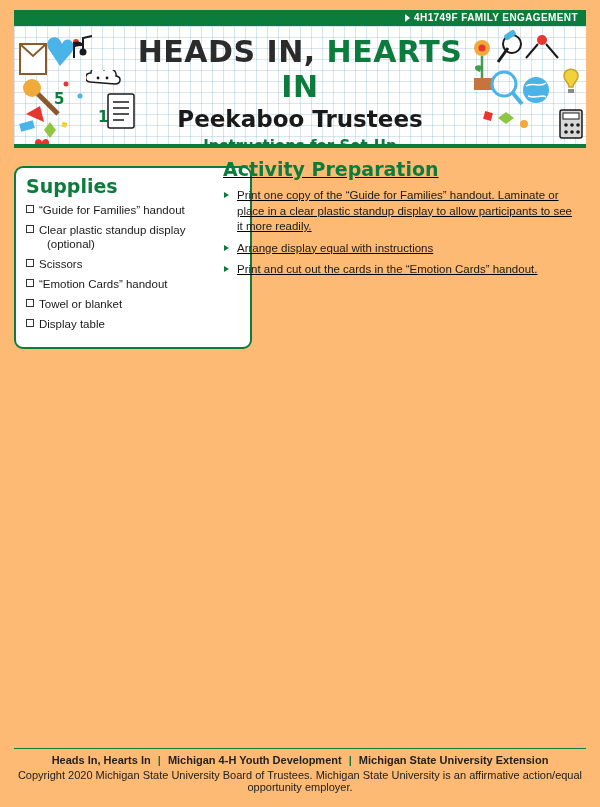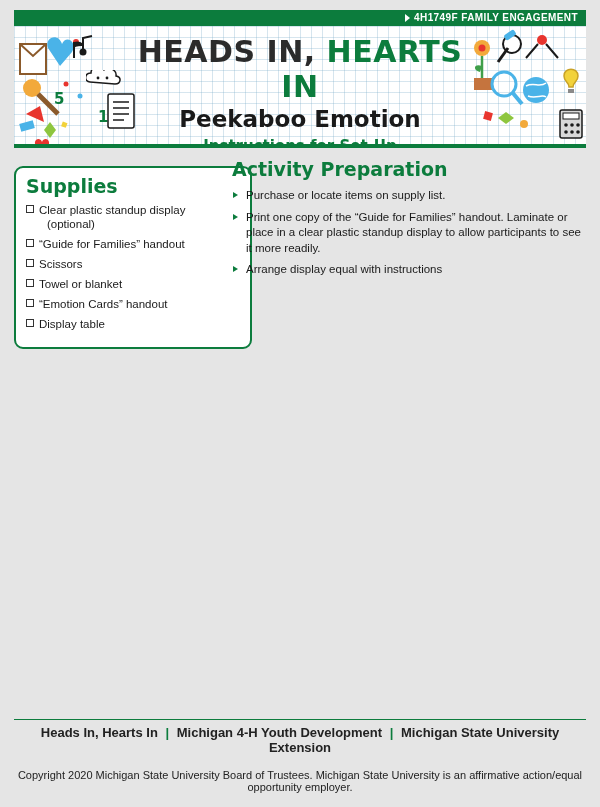--- a/index.html
+++ b/index.html
@@ -11,21 +11,21 @@
     height: 807px;
     background: #ffffff;
     font-family: "Liberation Sans", sans-serif;
     position: relative;
     overflow: hidden;
   }
   .page {
     position: relative;
     width: 600px;
     height: 807px;
-    background: #e5e5e5;
+    background: #fdba74;
   }
 
   
   .topbar {
     position: absolute;
     left: 14px;
     top: 10px;
     width: 572px;
     height: 16px;
     background: #0c7c3d;
@@ -146,23 +146,24 @@
     box-sizing: border-box;
   }
   .supply-sub {
     display: block;
     padding-left: 8px;
   }
 
   
   .prep {
     position: absolute;
-    left: 232px;
+    left: 223px;
     top: 158px;
     width: 352px;
+    text-decoration: underline;
   }
   .prep-title {
     color: #0c7c3d;
     font-size: 19px;
     font-weight: bold;
     font-family: "DejaVu Sans", sans-serif;
     margin-bottom: 8px;
   }
   .prep-item {
     position: relative;
@@ -191,24 +192,24 @@
     width: 572px;
     text-align: center;
   }
   .footer-rule {
     width: 100%;
     height: 1px;
     background: #0c7c3d;
     margin-bottom: 5px;
   }
   .footer-line1 {
-    font-size: 13px;
+    font-size: 11px;
     color: #222;
     font-weight: bold;
-    margin-bottom: 14px;
+    margin-bottom: 3px;
   }
   .footer-line1 .sep { color: #0c7c3d; font-weight: bold; padding: 0 4px; }
   .footer-line2 {
     font-size: 11px;
     color: #222;
   }
 </style>
 </head>
 <body>
 
@@ -284,69 +285,69 @@
       <path d="M30 92 l8 -6 l8 6 l-8 6 z" fill="#8ec63f"></path>
       <circle cx="56" cy="98" r="4" fill="#f2a93b"></circle>
       <rect x="16" y="86" width="8" height="8" fill="#e8352e" transform="rotate(15 20 90)"></rect>
     </svg>
 
     <div class="banner-center">
       <div class="title-line1">
         <span>HEADS IN,</span>
         <span class="green">HEARTS IN</span>
       </div>
-      <div class="title-line2">Peekaboo Emotion</div>
+      <div class="title-line2">Peekaboo Trustees</div>
       <div class="title-line3">Instructions for Set-Up</div>
     </div>
   </div>
 
   <div class="supplies-box">
     <div class="supplies-title">Supplies</div>
 
     <div class="supply-item">
       <span class="box"></span>
+      <span>“Guide for Families” handout</span>
+    </div>
+    <div class="supply-item">
+      <span class="box"></span>
       <span>Clear plastic standup display</span>
       <span class="supply-sub">(optional)</span>
     </div>
     <div class="supply-item">
       <span class="box"></span>
-      <span>“Guide for Families” handout</span>
-    </div>
-    <div class="supply-item">
-      <span class="box"></span>
       <span>Scissors</span>
     </div>
     <div class="supply-item">
       <span class="box"></span>
+      <span>“Emotion Cards” handout</span>
+    </div>
+    <div class="supply-item">
+      <span class="box"></span>
       <span>Towel or blanket</span>
-    </div>
-    <div class="supply-item">
-      <span class="box"></span>
-      <span>“Emotion Cards” handout</span>
     </div>
     <div class="supply-item" style="margin-bottom:0;">
       <span class="box"></span>
       <span>Display table</span>
     </div>
   </div>
 
   <div class="prep">
     <div class="prep-title">Activity Preparation</div>
 
-    <div class="prep-item">
-      <span class="tri"></span>
-      <span>Purchase or locate items on supply list.</span>
-    </div>
     <div class="prep-item">
       <span class="tri"></span>
       <span>Print one copy of the “Guide for Families” handout. Laminate or place in a clear plastic standup display to allow participants to see it more readily.</span>
     </div>
     <div class="prep-item">
       <span class="tri"></span>
       <span>Arrange display equal with instructions</span>
+    </div>
+    <div class="prep-item">
+      <span class="tri"></span>
+      <span>Print and cut out the cards in the “Emotion Cards” handout.</span>
     </div>
   </div>
 
   <div class="footer">
     <div class="footer-rule"></div>
     <div class="footer-line1">
       <span>Heads In, Hearts In</span>
       <span class="sep">|</span>
       <span>Michigan 4-H Youth Development</span>
       <span class="sep">|</span>

